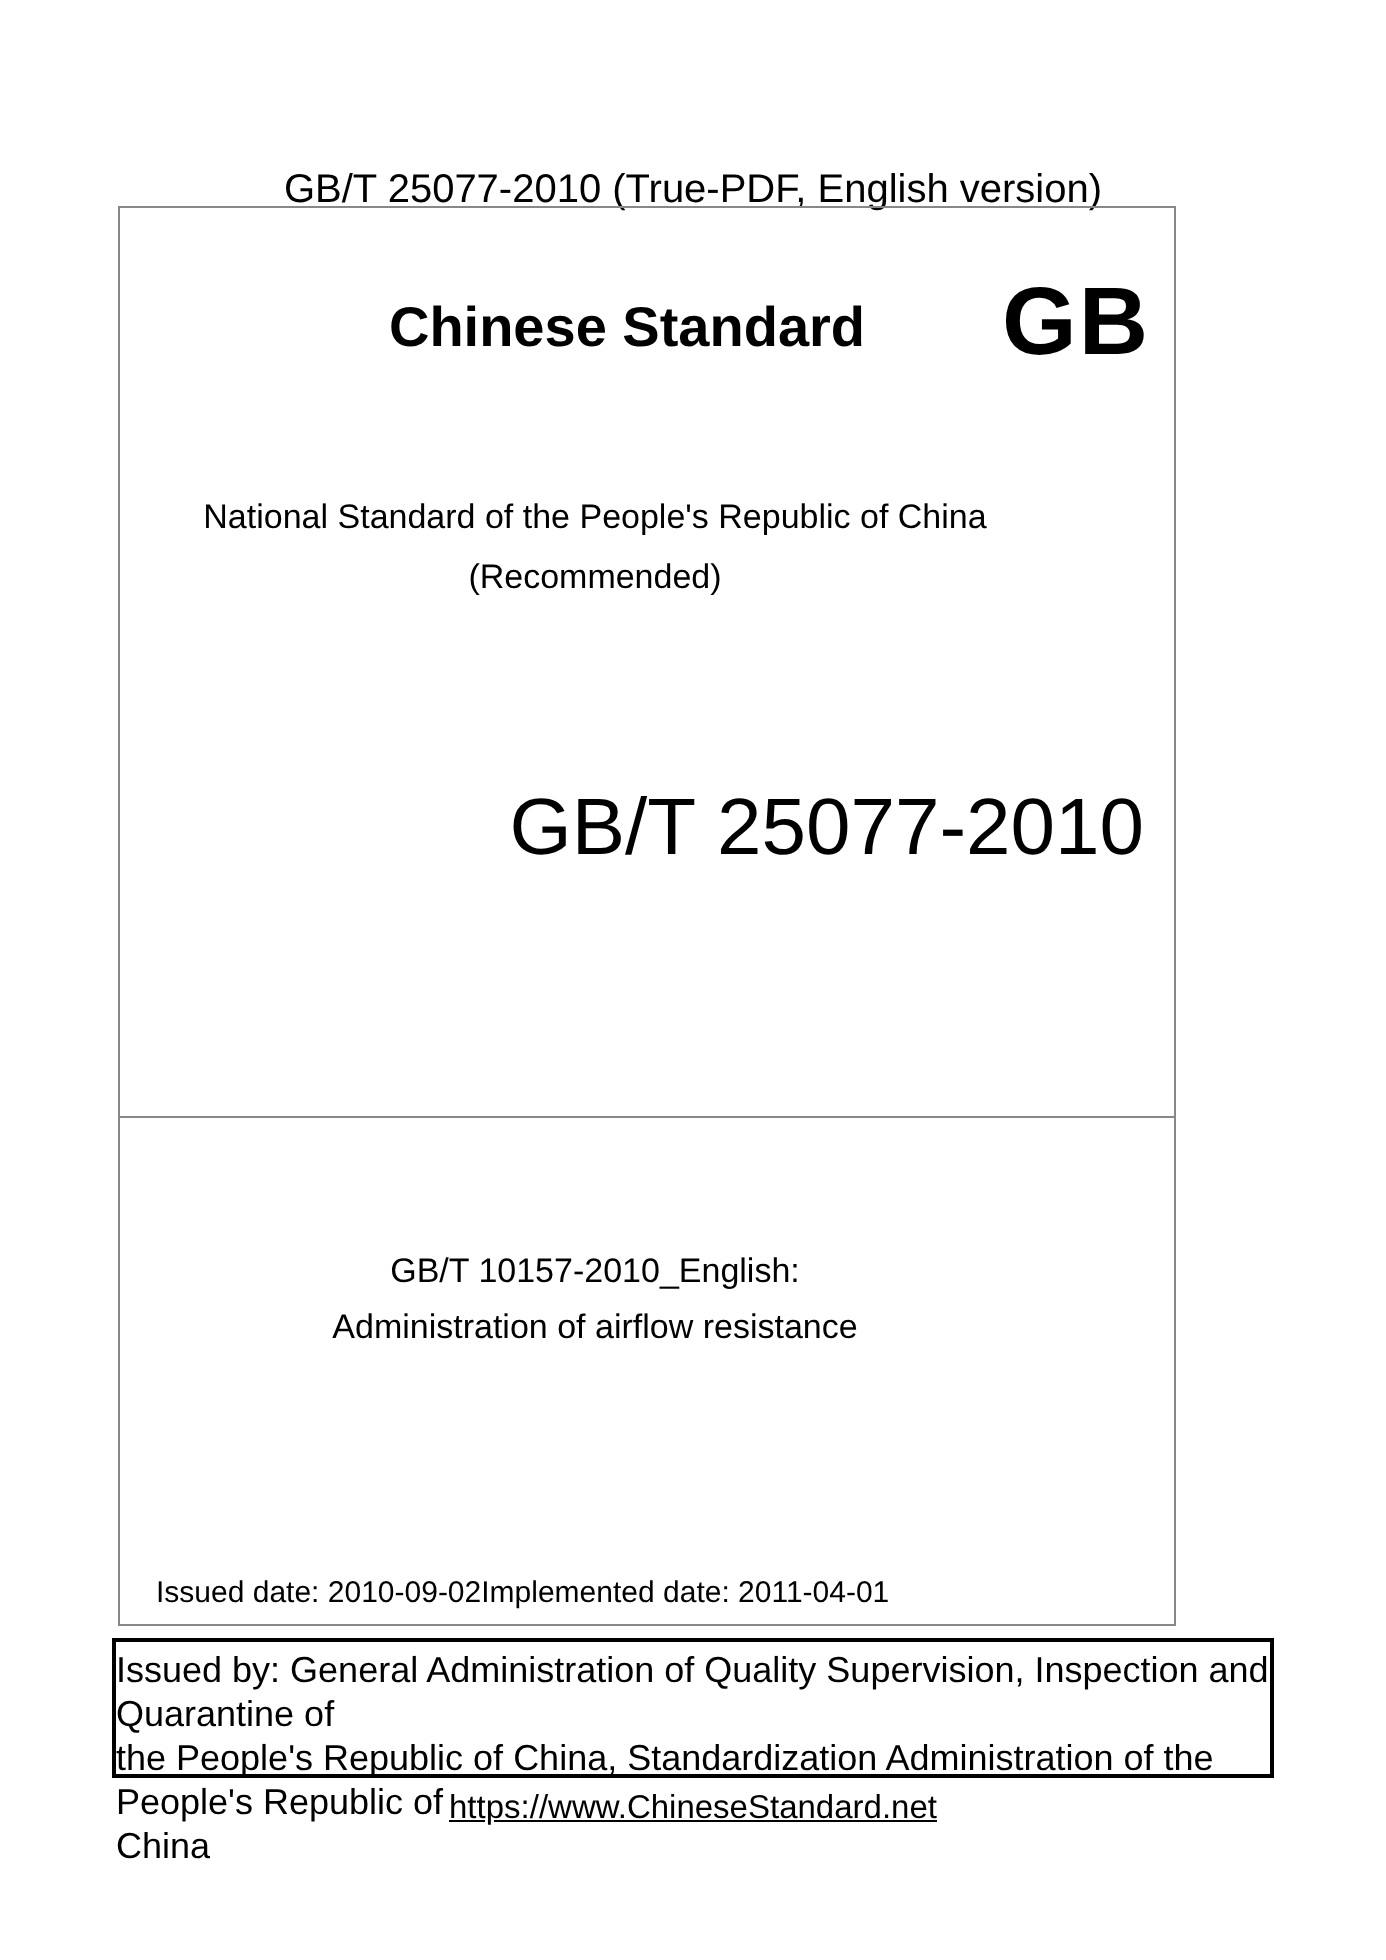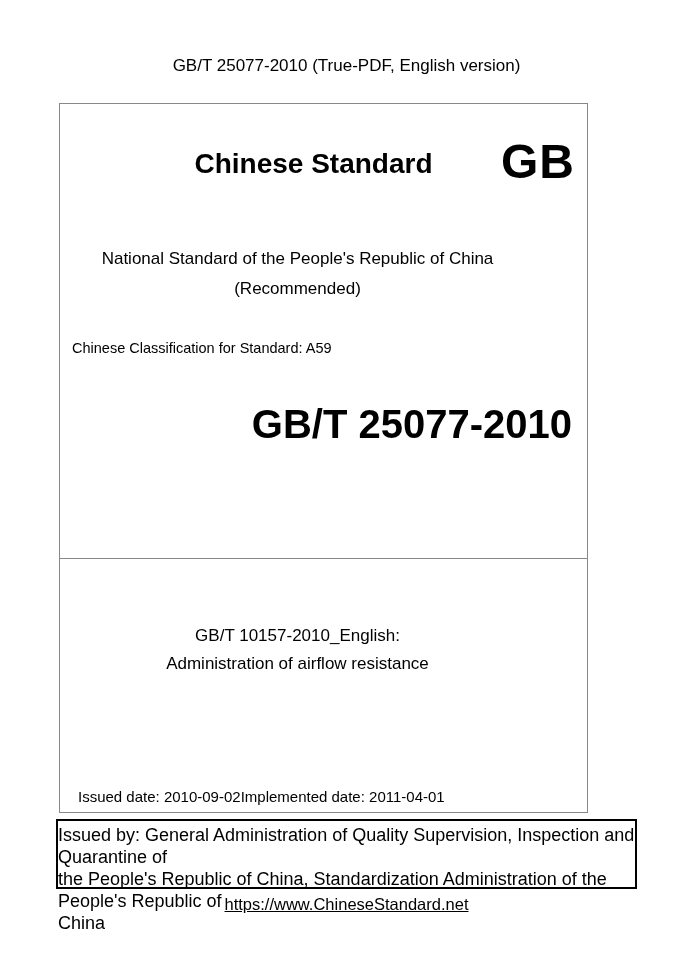--- a/index.html
+++ b/index.html
@@ -11,22 +11,22 @@
   html,body{margin:0;padding:0;background:var(--background);}
   .page{
     position:relative;
     width:693px;height:980px;
     background:var(--background);
     color:var(--text);
     font-family:"Liberation Sans","DejaVu Sans",sans-serif;
     overflow:hidden;
   }
   .doc-header{
-    position:absolute;top:55px;left:0;width:100%;
-    text-align:center;font-size:17px;line-height:22px;
+    position:absolute;top:84px;left:0;width:100%;
+    text-align:center;font-size:20px;line-height:22px;
   }
   .main-box{
     position:absolute;left:59px;top:103px;
     width:529px;height:710px;
     border:1.5px solid var(--main-border);
     box-sizing:border-box;
   }
   .brand-title{
     position:absolute;top:42px;left:0;width:100%;
     box-sizing:border-box;padding-right:20px;
@@ -40,23 +40,23 @@
   .national-block{
     position:absolute;top:140px;left:0;width:100%;
     box-sizing:border-box;padding-right:52px;
     text-align:center;font-size:17px;line-height:30px;
   }
   .classification{
     position:absolute;top:236px;left:12px;
     font-size:14.5px;line-height:17px;
   }
   .standard-number{
-    position:absolute;top:296px;left:0;width:100%;
+    position:absolute;top:286px;left:0;width:100%;
     box-sizing:border-box;padding-right:15px;
-    text-align:right;font-size:40px;font-weight:bold;line-height:48px;
+    text-align:right;font-size:40px;font-weight:normal;line-height:48px;
   }
   .divider{
     position:absolute;top:454px;left:0;width:100%;
     border-top:1.5px solid var(--main-border);
   }
   .english-block{
     position:absolute;top:518px;left:0;width:100%;
     box-sizing:border-box;padding-right:52px;
     text-align:center;font-size:17px;line-height:28px;
   }
@@ -94,21 +94,20 @@
 
     <div class="brand-title">Chinese Standard</div>
 
     <div class="brand-logo">GB</div>
 
     <div class="national-block">
       <div>National Standard of the People's Republic of China</div>
       <div>(Recommended)</div>
     </div>
 
-    <div class="classification">Chinese Classification for Standard: A59</div>
 
     <div class="standard-number">GB/T 25077-2010</div>
 
     <div class="divider"></div>
 
     <div class="english-block">
       <div>GB/T 10157-2010_English:</div>
       <div>Administration of airflow resistance</div>
     </div>
 

